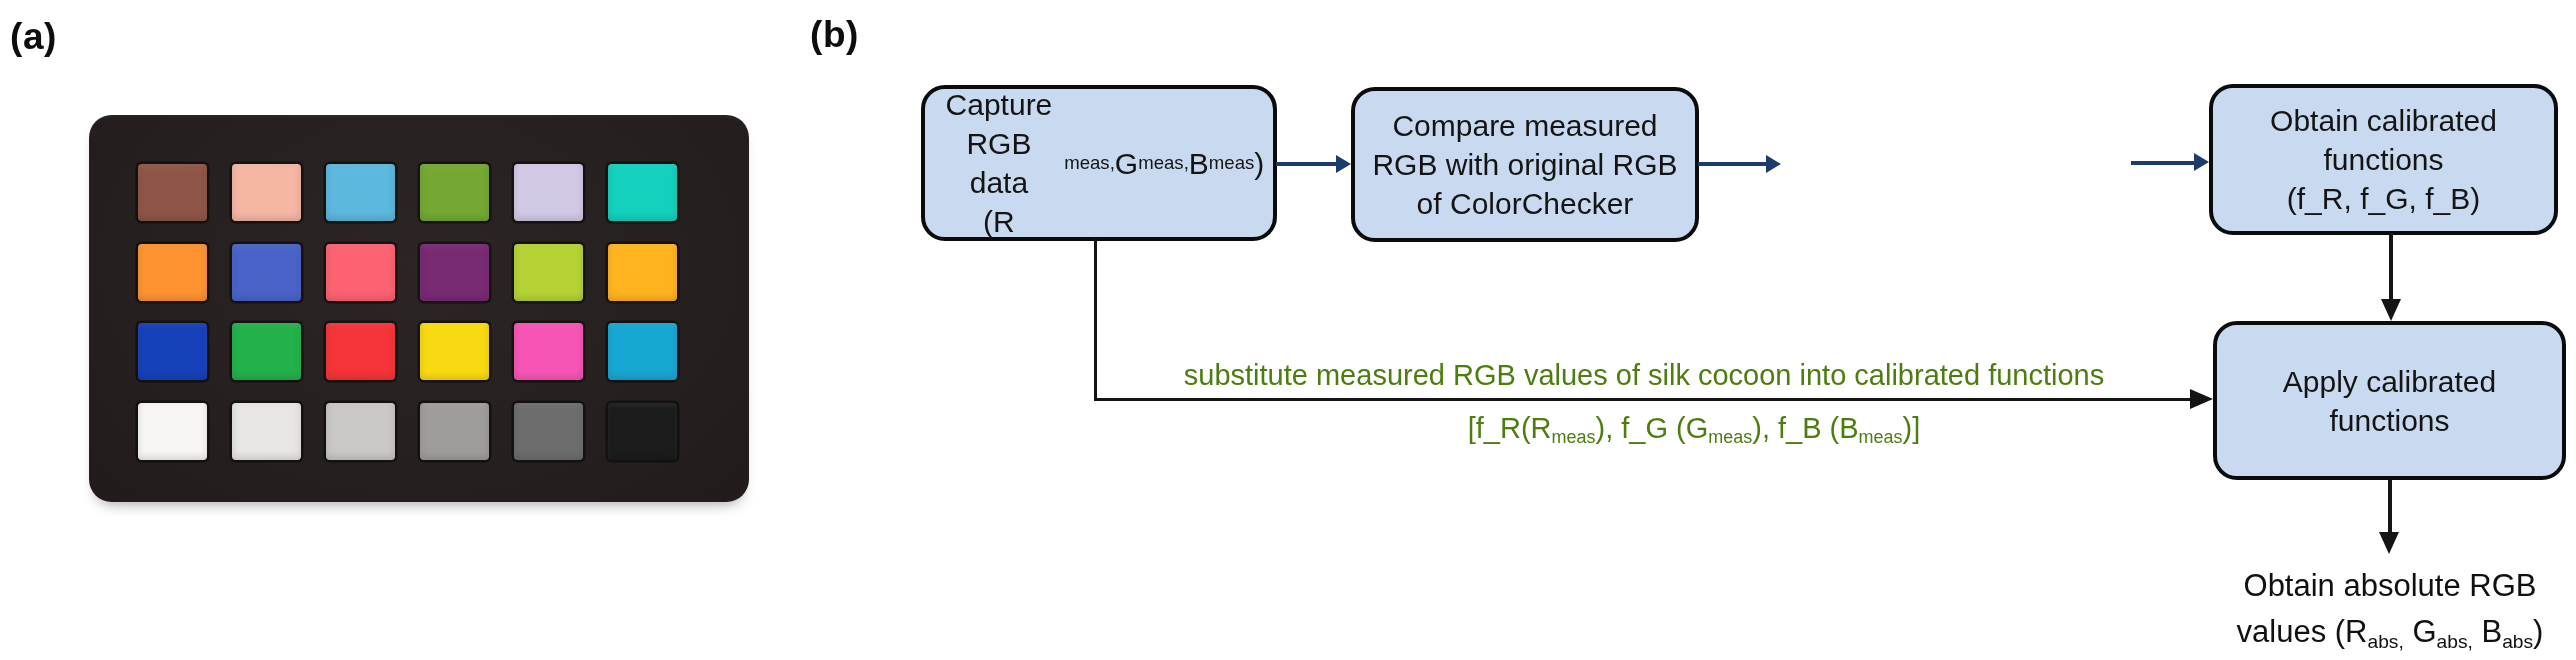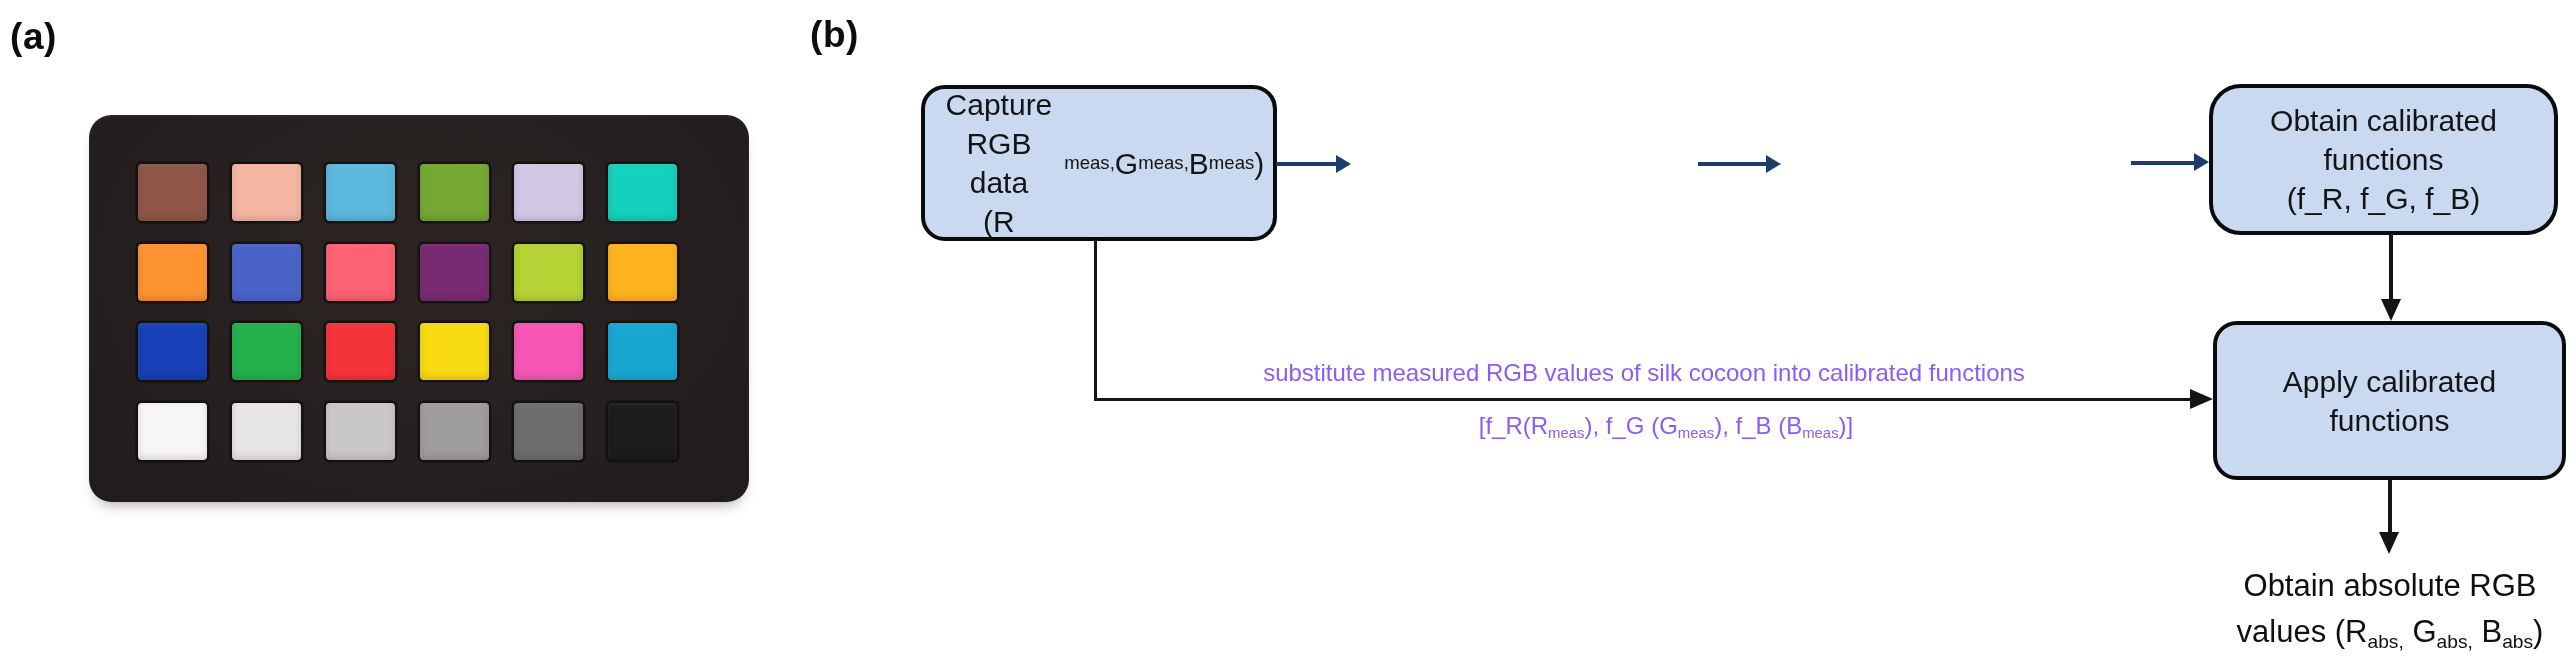--- a/index.html
+++ b/index.html
@@ -46,21 +46,21 @@
   .fbox sup{font-size:0.62em;vertical-align:0.45em;line-height:0;}
   .hline{position:absolute;background:#1c3c6e;height:4.4px;}
   .hline.black{background:#141414;height:3.1px;}
   .vline{position:absolute;background:#141414;width:3.7px;}
   .head-right{position:absolute;width:0;height:0;
     border-top:9.4px solid transparent;border-bottom:9.4px solid transparent;border-left:15px solid #1c3c6e;}
   .head-right.black{border-top:10px solid transparent;border-bottom:10px solid transparent;border-left:23px solid #141414;}
   .head-down{position:absolute;width:0;height:0;
     border-left:10.6px solid transparent;border-right:10.6px solid transparent;border-top:22px solid #141414;}
   .flow-note{
-    position:absolute;text-align:center;font-size:24px;color:#8b5cf6;
+    position:absolute;text-align:center;font-size:29px;color:#4d7c0f;
   }
   .out-label{
     position:absolute;text-align:center;font-size:31px;line-height:46px;color:#101010;
   }
 </style>
 </head>
 <body>
 
 <div id="stage">
 
@@ -91,21 +91,22 @@
         <div class="swatch" style="background: rgb(201, 200, 198);"></div>
         <div class="swatch" style="background: rgb(158, 157, 156);"></div>
         <div class="swatch" style="background: rgb(110, 109, 109);"></div>
         <div class="swatch" style="background: rgb(29, 28, 28);"></div>
       </div>
   </div>
 
   <div class="fig-label" style="left:810px;top:13.7px;">(b)</div>
 
   <div class="fbox" style="left:921px;top:85px;width:356px;height:156px;">Capture RGB data<br>(R<sub>meas,</sub> G<sub>meas,</sub> B<sub>meas</sub>)</div>
-  <div class="fbox" style="left:2209px;top:84px;width:349px;height:151px;border-radius:32px;">Obtain calibrated<br>functions<br>(f_R, f_G, f_B)</div>
+  <div class="fbox" style="left:1351px;top:87px;width:348px;height:155px;">Compare measured<br>RGB with original RGB<br>of ColorChecker</div>
+  <div class="fbox" style="left:2209px;top:84px;width:349px;height:151px;">Obtain calibrated<br>functions<br>(f_R, f_G, f_B)</div>
   <div class="fbox" style="left:2213px;top:321px;width:353px;height:159px;">Apply calibrated<br>functions</div>
 
   <div>
     <div class="hline" style="left:1276px;top:162px;width:61px;"></div>
     <div class="head-right" style="left:1336px;top:155px;"></div>
   </div>
   <div>
     <div class="hline" style="left:1698px;top:162px;width:69px;"></div>
     <div class="head-right" style="left:1766px;top:155px;"></div>
   </div>
@@ -124,18 +125,18 @@
     <div class="hline black" style="left:1094px;top:398px;width:1096px;"></div>
     <div class="head-right black" style="left:2190px;top:389px;"></div>
   </div>
 
   <div>
     <div class="vline" style="left:2388px;top:480px;height:54px;"></div>
     <div class="head-down" style="left:2379px;top:532px;"></div>
   </div>
 
   <div class="flow-note" style="left:1095px;top:359px;width:1098px;">substitute measured RGB values of silk cocoon into calibrated functions</div>
-  <div class="flow-note" style="left:1198px;top:412px;width:936px;">[f_R(R<sub>meas</sub>), f_G (G<sub>meas</sub>), f_B (B<sub>meas</sub>)]</div>
+  <div class="flow-note" style="left:1226px;top:412px;width:936px;">[f_R(R<sub>meas</sub>), f_G (G<sub>meas</sub>), f_B (B<sub>meas</sub>)]</div>
 
   <div class="out-label" style="left:2184px;top:563px;width:412px;">Obtain absolute RGB<br>values (R<sub>abs,</sub> G<sub>abs,</sub> B<sub>abs</sub>)</div>
 
 </div>
 
 
 </body></html>

